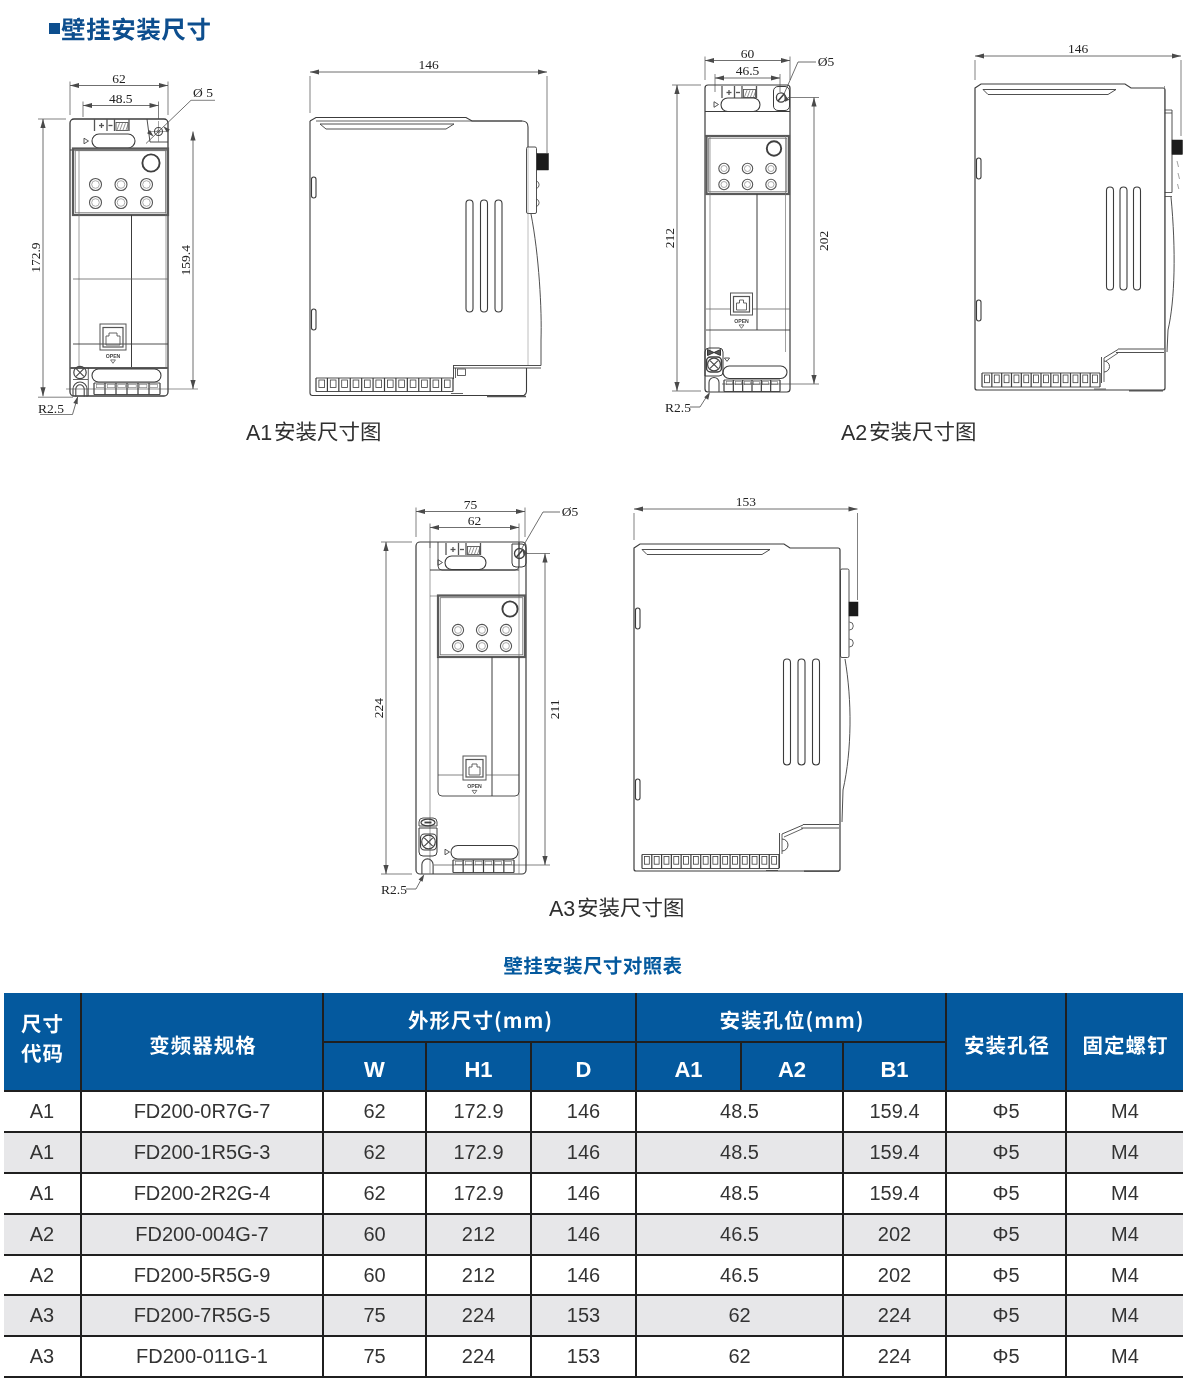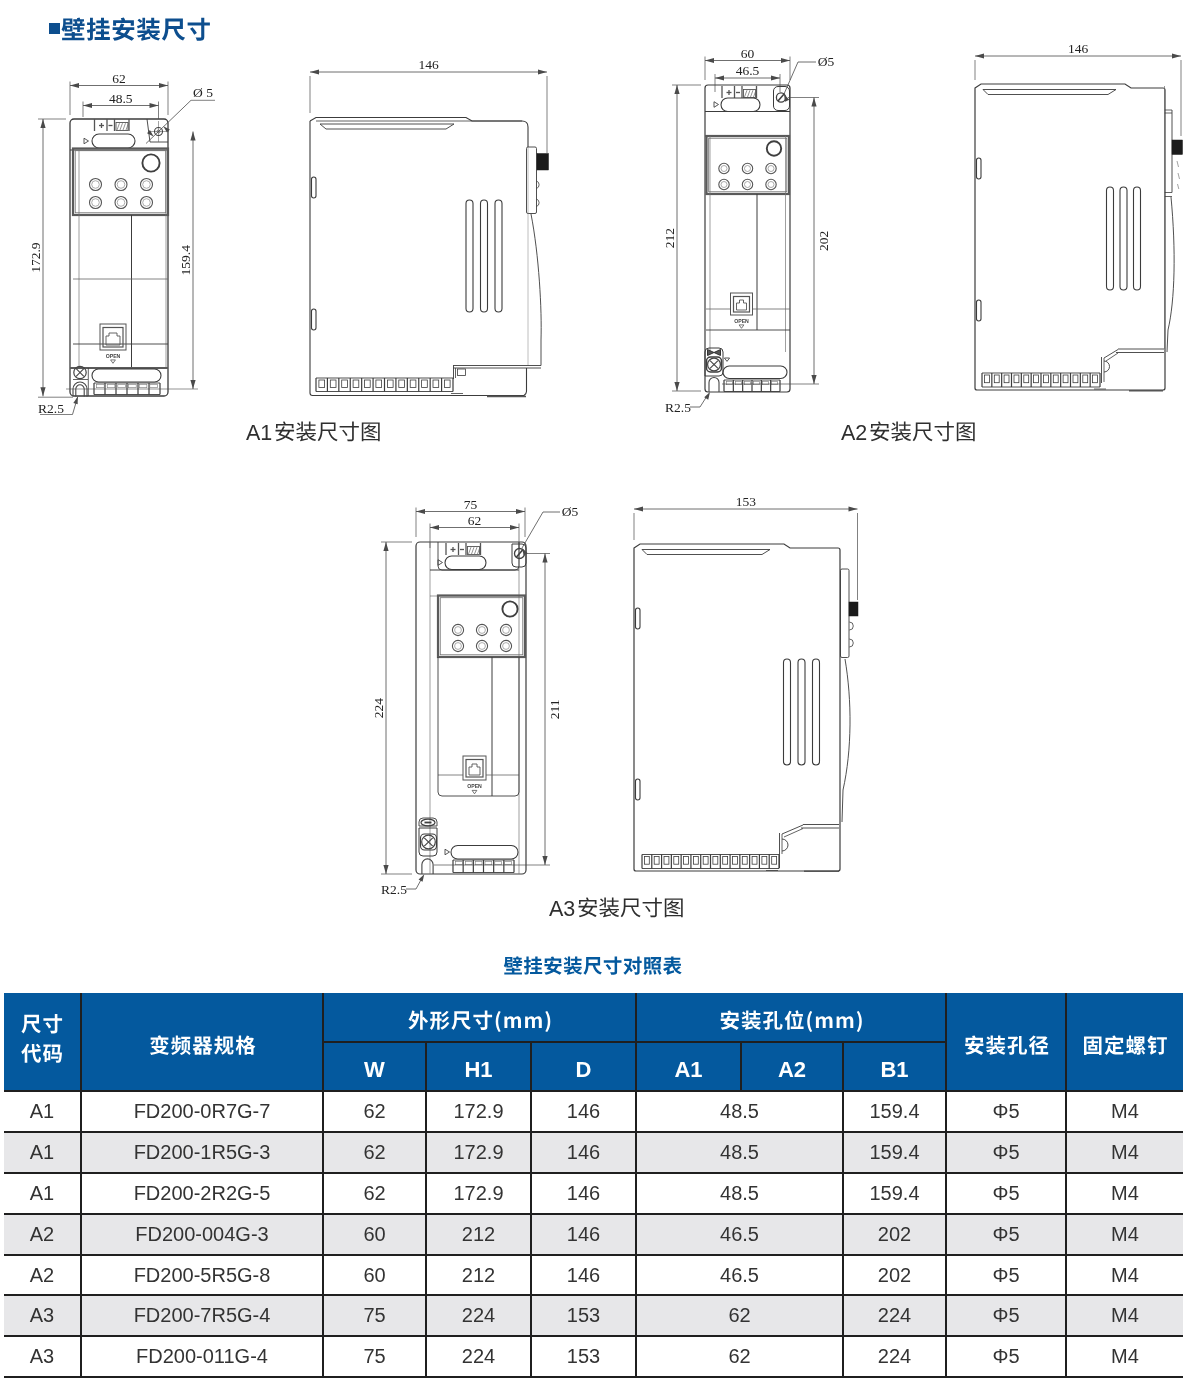--- a/index.html
+++ b/index.html
@@ -606,69 +606,69 @@
         <td>172.9</td>
         <td>146</td>
         <td colspan="2">48.5</td>
         <td>159.4</td>
         <td>Φ5</td>
         <td>M4</td>
       </tr>
 
 <tr>
         <td>A1</td>
-        <td>FD200-2R2G-5</td>
+        <td>FD200-2R2G-4</td>
         <td>62</td>
         <td>172.9</td>
         <td>146</td>
         <td colspan="2">48.5</td>
         <td>159.4</td>
         <td>Φ5</td>
         <td>M4</td>
       </tr>
 
 <tr class="g">
         <td>A2</td>
-        <td>FD200-004G-3</td>
+        <td>FD200-004G-7</td>
         <td>60</td>
         <td>212</td>
         <td>146</td>
         <td colspan="2">46.5</td>
         <td>202</td>
         <td>Φ5</td>
         <td>M4</td>
       </tr>
 
 <tr>
         <td>A2</td>
-        <td>FD200-5R5G-8</td>
+        <td>FD200-5R5G-9</td>
         <td>60</td>
         <td>212</td>
         <td>146</td>
         <td colspan="2">46.5</td>
         <td>202</td>
         <td>Φ5</td>
         <td>M4</td>
       </tr>
 
 <tr class="g">
         <td>A3</td>
-        <td>FD200-7R5G-4</td>
+        <td>FD200-7R5G-5</td>
         <td>75</td>
         <td>224</td>
         <td>153</td>
         <td colspan="2">62</td>
         <td>224</td>
         <td>Φ5</td>
         <td>M4</td>
       </tr>
 
 <tr>
         <td>A3</td>
-        <td>FD200-011G-4</td>
+        <td>FD200-011G-1</td>
         <td>75</td>
         <td>224</td>
         <td>153</td>
         <td colspan="2">62</td>
         <td>224</td>
         <td>Φ5</td>
         <td>M4</td>
       </tr>
 </tbody>
   </table>

